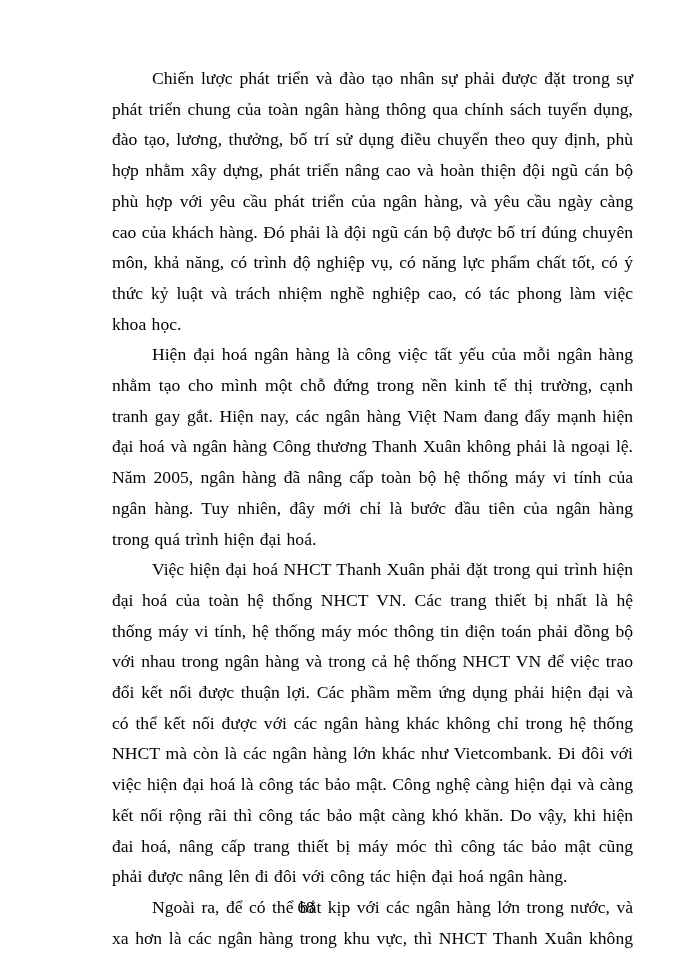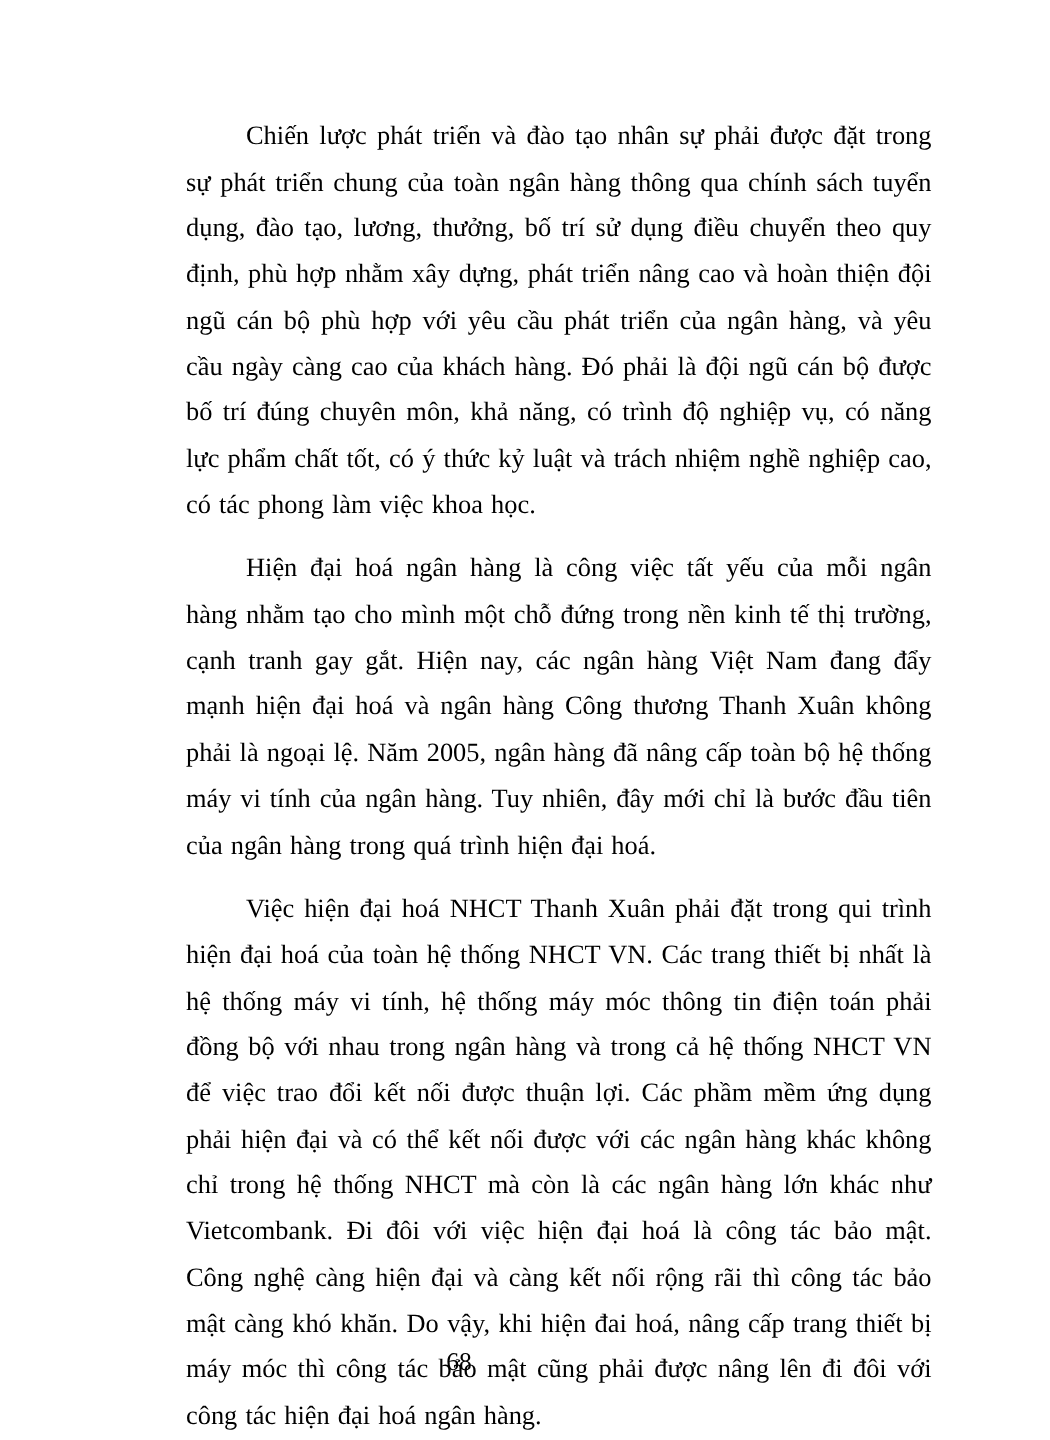--- a/index.html
+++ b/index.html
@@ -16,21 +16,21 @@
     font-family: "Liberation Serif", "DejaVu Serif", serif;
     color: #000000;
   }
   .content {
     position: absolute;
     left: 112px;
     top: 63px;
     width: 521px;
   }
   .para {
-    margin: 12px;
+    margin: 0;
     font-size: 17.6px;
     line-height: 30.7px;
     text-align: justify;
     text-indent: 40px;
     word-spacing: 1px;
   }
   .heading {
     margin: 0;
     font-size: 17.6px;
     line-height: 30.7px;

